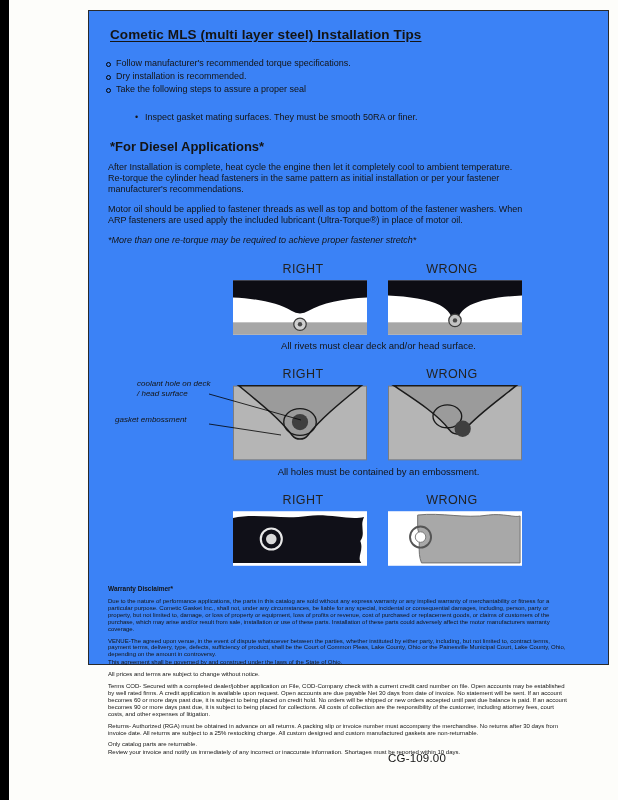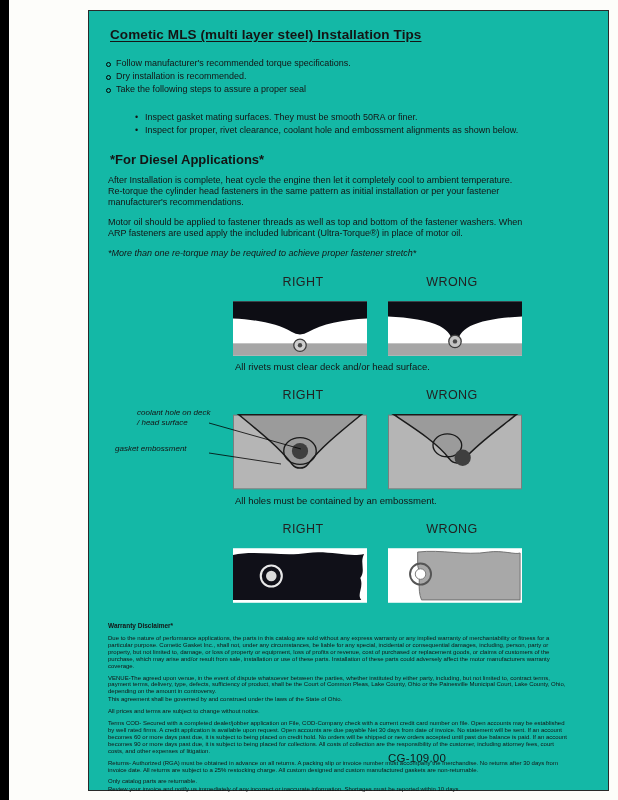--- a/index.html
+++ b/index.html
@@ -4,22 +4,22 @@
 <style>
   html,body{margin:0;padding:0;}
   body{
     width:618px;height:800px;position:relative;overflow:hidden;
     background:#fdfdfa;color:#141414;
     font-family:"Liberation Sans", sans-serif;
     -webkit-font-smoothing:antialiased;
   }
   .left-bar{position:absolute;left:0;top:0;width:9px;height:800px;background:#000;}
   .content{
-    position:absolute;left:88px;top:10px;width:521px;height:781px;
-    border:1px solid #2a2a2a;box-sizing:border-box;background:#14b8a6;
+    position:absolute;left:88px;top:10px;width:521px;height:655px;
+    border:1px solid #2a2a2a;box-sizing:border-box;background:#3b82f6;
     padding:10px 14px 0 12px;
   }
   .title{
     font-size:13.5px;font-weight:bold;margin:6px 0 10px 9px;
     text-decoration:underline;text-underline-offset:2px;letter-spacing:.1px;
   }
   ul{list-style:none;margin:15px;padding:0;}
   .tips{font-size:9px;line-height:13px;margin-left:4px;}
   .tips > li{position:relative;padding-left:11px;}
   .tips > li::before{
@@ -29,23 +29,23 @@
   .subtips{margin-left:19px;}
   .subtips li{position:relative;padding-left:10px;}
   .subtips li::before{content:"\2022";position:absolute;left:0;top:0;}
   .diesel{margin:12px 0 0 7px;width:420px;}
   .diesel-heading{font-size:13px;font-weight:bold;margin:0 0 8px 2px;}
   .diesel p{font-size:9px;line-height:11px;margin:0 0 9px 0;}
   .re-note{font-size:9px;margin:10px 0 0 0;font-style:italic;}
   .diagrams{position:relative;margin:10px 0 0 132px;width:289px;}
   .dg-headers{display:flex;gap:9px;margin-top:16px;}
   .dg-headers div{width:140px;text-align:center;font-size:12.5px;letter-spacing:.4px;color:#222;}
-  .dg-row{display:flex;gap:21px;position:relative;margin-top:11px;font-style:italic;}
+  .dg-row{display:flex;gap:21px;position:relative;margin-top:3px;font-style:italic;}
   .panel{display:block;}
-  .dg-caption{font-size:9.5px;line-height:11px;margin:4px 0 8px 2px;}
+  .dg-caption{font-size:9.5px;line-height:11px;margin:4px 0 8px 2px;text-align:center;}
   .cap3{width:252px;}
   .callout{position:absolute;font-size:8px;line-height:9.5px;}
   .callout1{left:-96px;top:-5px;width:74px;text-align:left;}
   .callout2{left:-118px;top:31px;width:94px;text-align:left;}
   .leaders{position:absolute;left:-26px;top:0;width:126px;height:78px;pointer-events:none;overflow:visible;}
   .warranty{margin:18px 0 0 7px;width:462px;}
   .warranty h3{font-size:6.5px;margin:0 0 6px 0;}
   .warranty p{font-size:6px;line-height:6.9px;margin:0 0 5px 0;}
   .warranty p.tight{margin:0 0 1px 0;}
   .footer-code{position:absolute;left:388px;top:752px;font-size:11.5px;letter-spacing:.2px;}
@@ -64,23 +64,20 @@
       <span>Follow manufacturer's recommended torque specifications.</span>
     </li>
     <li>
       <span>Dry installation is recommended.</span>
     </li>
     <li>
       <span>Take the following steps to assure a proper seal</span>
       <ul class="subtips">
         <li>
           <span>Inspect gasket mating surfaces.  They must be smooth 50RA or finer.</span>
-        </li>
-        <li>
-          <span>Inspect for proper, rivet clearance, coolant hole and embossment alignments as shown below.</span>
         </li>
       </ul>
     </li>
   </ul>
 
   <div class="diesel">
     <div class="diesel-heading">*For Diesel Applications*</div>
     <p>After Installation is complete, heat cycle the engine then let it completely cool to ambient temperature. Re-torque the cylinder head fasteners in the same pattern as initial installation or per your fastener manufacturer's recommendations.</p>
     <p>Motor oil should be applied to fastener threads as well as top and bottom of the fastener washers. When ARP fasteners are used apply the included lubricant (Ultra-Torque®) in place of motor oil.</p>
     <p class="re-note">*More than one re-torque may be required to achieve proper fastener stretch*</p>

